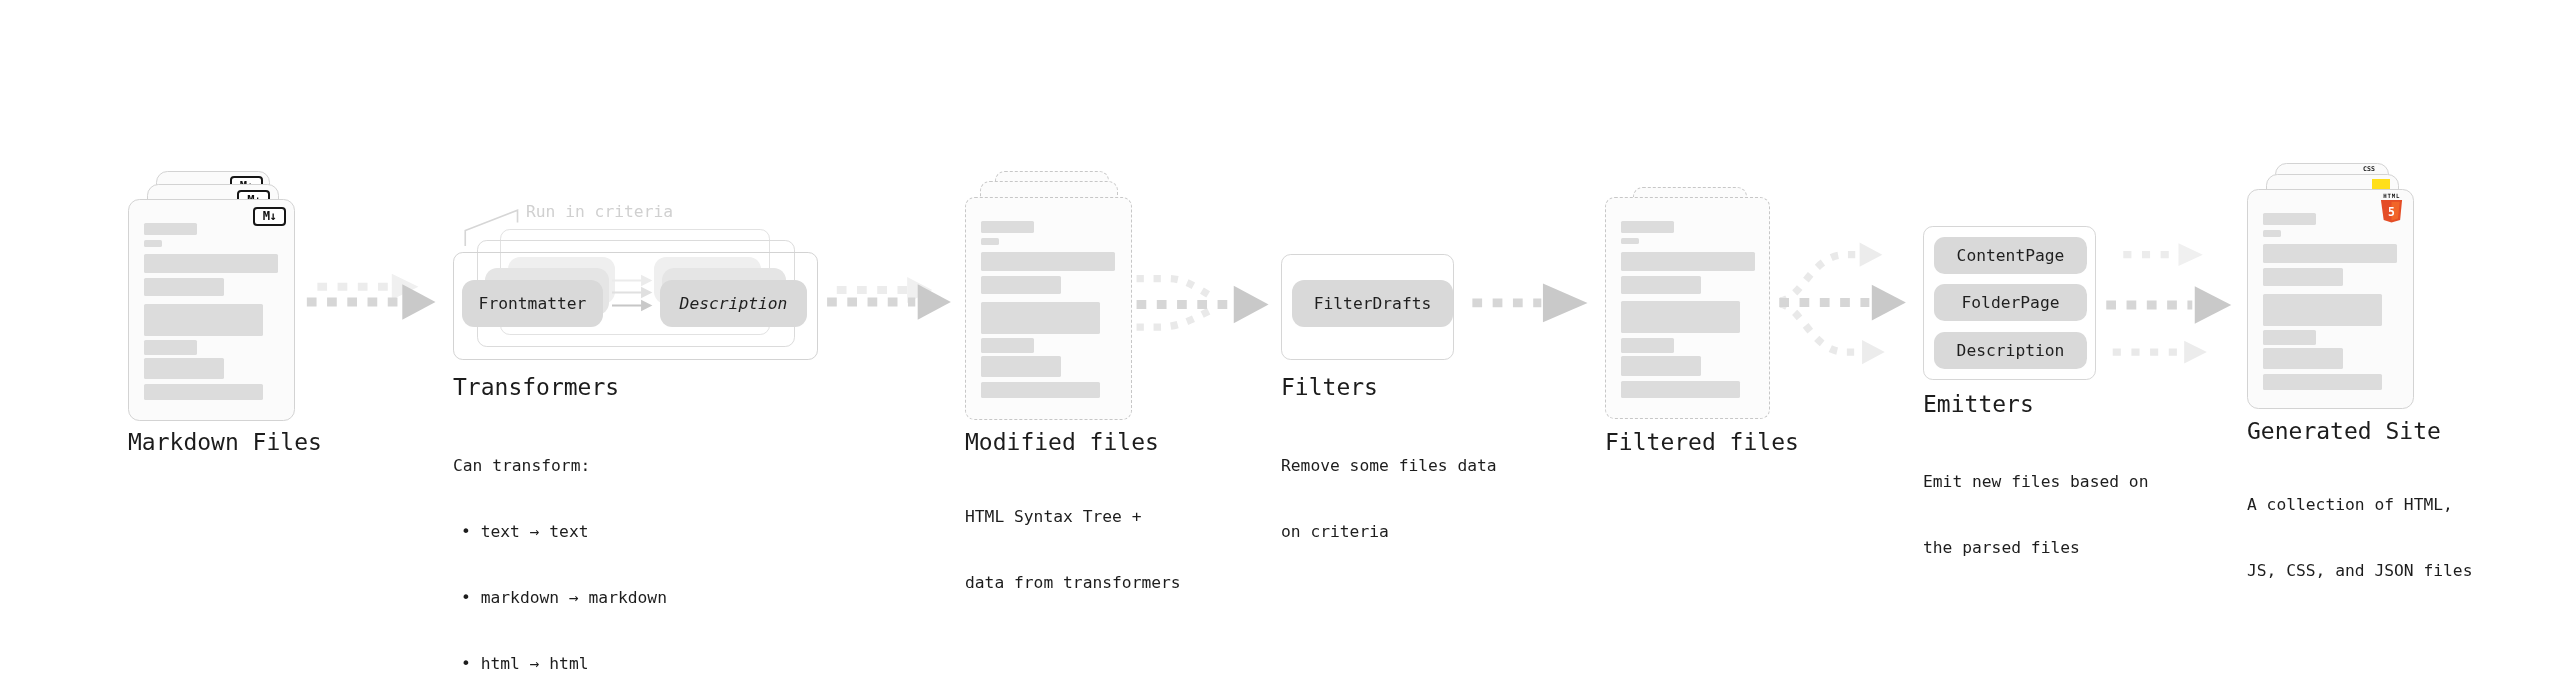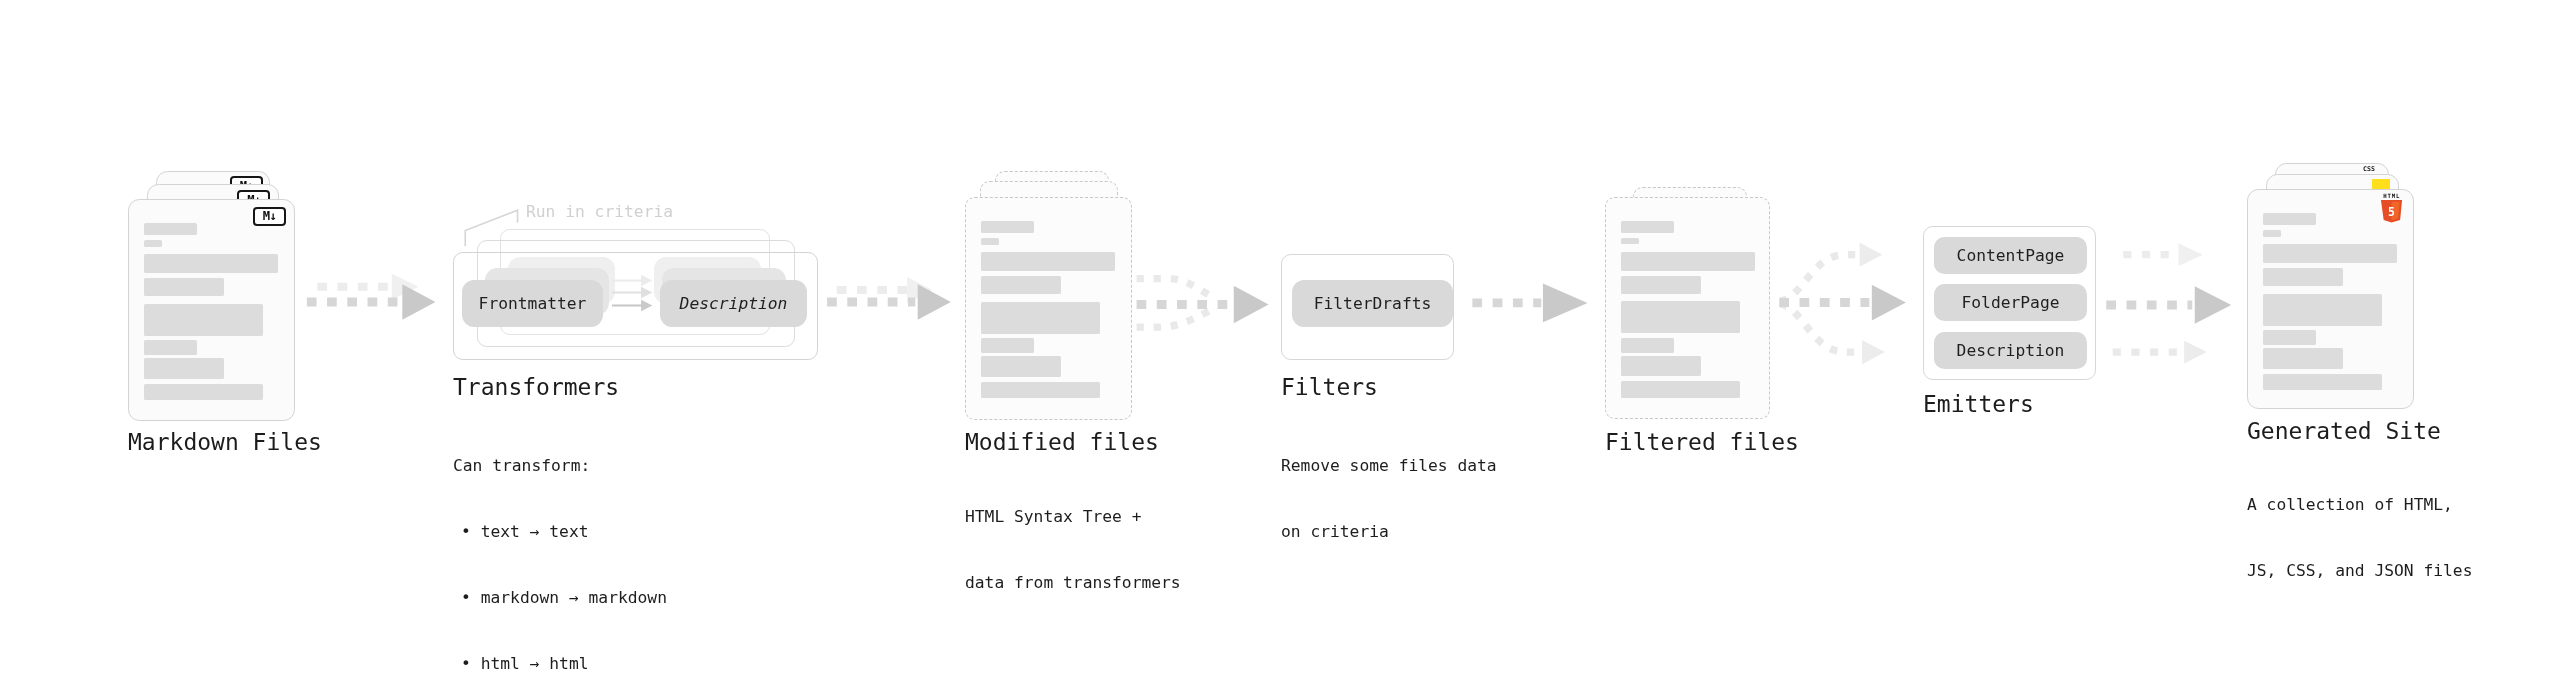--- a/index.html
+++ b/index.html
@@ -194,20 +194,24 @@
     <polygon points="106,128 134,143 106,158" fill="#ececec"></polygon>
     <line x1="4" y1="82" x2="115" y2="82" stroke="#d6d6d6" stroke-width="11" stroke-dasharray="12 13"></line>
     <polygon points="118,60 160,82 118,104" fill="#c9c9c9"></polygon>
   </svg>
 
   <div class="panel" style="left:1923px;top:226px;width:173px;height:154px;"></div>
   <div class="chip" style="left:1934px;top:237px;width:153px;height:37px;border-radius:10.6px;">ContentPage</div>
   <div class="chip" style="left:1934px;top:284px;width:153px;height:37px;border-radius:10.6px;">FolderPage</div>
   <div class="chip" style="left:1934px;top:332px;width:153px;height:37px;border-radius:10.6px;">Description</div>
   <div class="label" style="left:1923px;top:392px;">Emitters</div>
+  <div class="body-block" style="left:1923px;top:427px;">
+    <div>Emit new files based on</div>
+    <div>the parsed files</div>
+  </div>
 
   <svg class="abs" style="left:2103px;top:236px;" width="138" height="138" viewBox="0 0 170 170">
     <line x1="25" y1="23" x2="90" y2="23" stroke="#ececec" stroke-width="9" stroke-dasharray="10 13"></line>
     <polygon points="93,9 123,23 93,37" fill="#f0f0f0"></polygon>
     <line x1="4" y1="85" x2="110" y2="85" stroke="#d6d6d6" stroke-width="11" stroke-dasharray="12 13"></line>
     <polygon points="113,62 158,85 113,108" fill="#c9c9c9"></polygon>
     <line x1="12" y1="143" x2="97" y2="143" stroke="#e9e9e9" stroke-width="9" stroke-dasharray="10 13"></line>
     <polygon points="100,129 128,143 100,157" fill="#ececec"></polygon>
   </svg>
 

